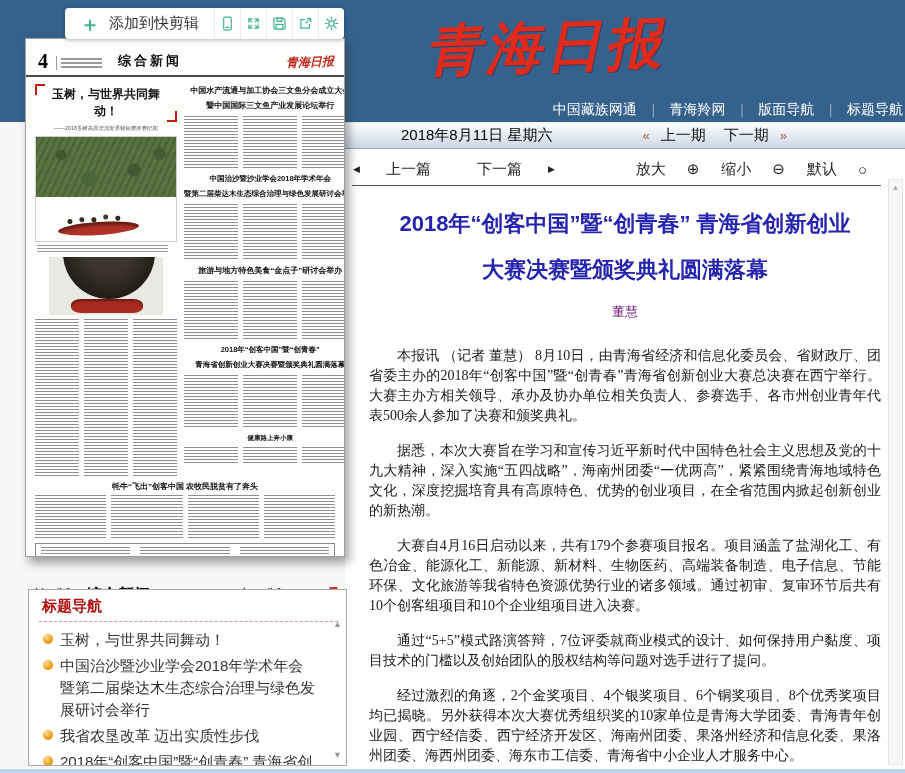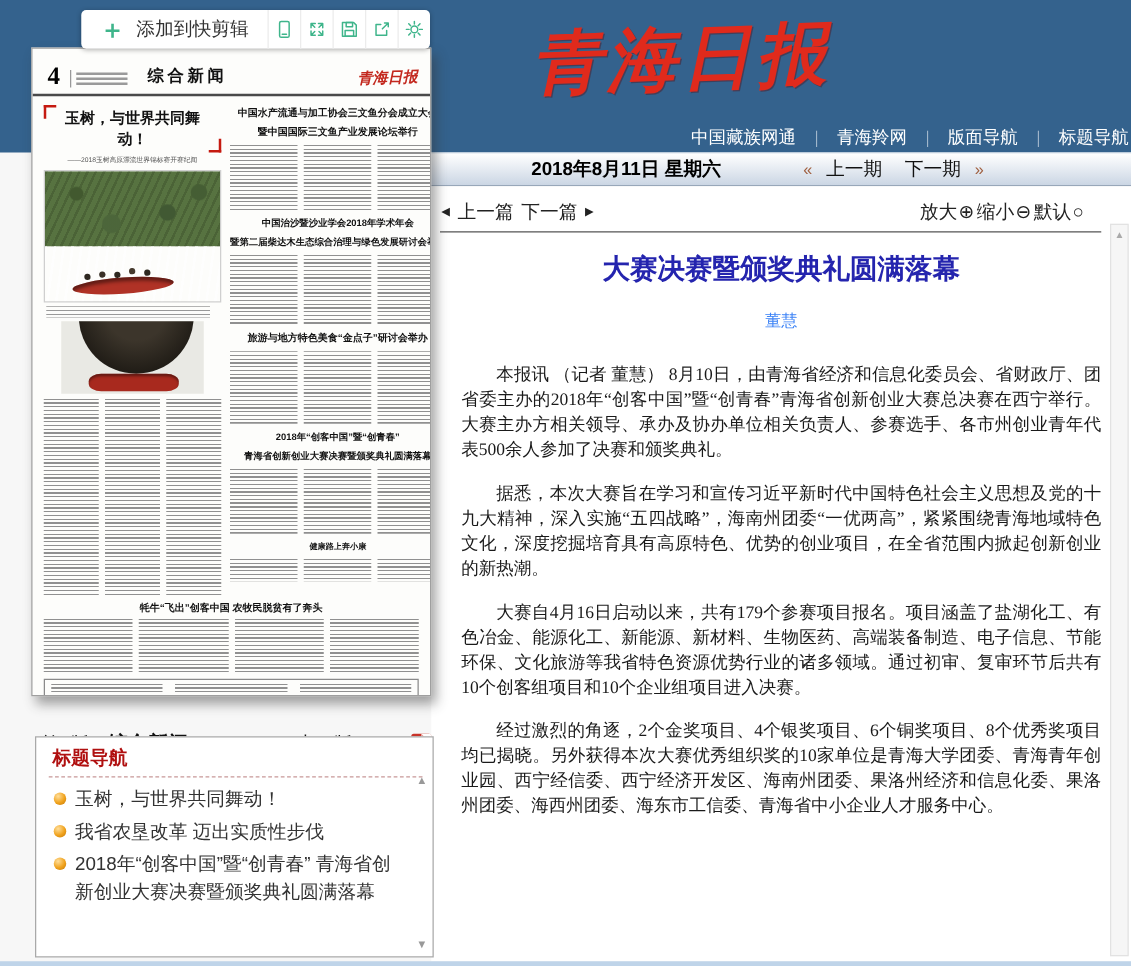--- a/index.html
+++ b/index.html
@@ -13,21 +13,21 @@
           text-shadow:1px 1px 0 rgba(90,0,0,.35); white-space:nowrap; }
   .header-links { position:absolute; right:0; top:101px; display:flex; align-items:center;
                   color:#FFF; font-size:14px; white-space:nowrap; }
   .header-links .m-link { cursor:pointer; padding:0 2px; }
   .header-links .sep { color:#AFC2D4; margin:0 8px; font-size:13px; }
 
   
   .date-bar { position:absolute; left:337px; top:122px; width:568px; height:27px;
               background:linear-gradient(#FFFFFF,#CBD6E4); border-top:1px solid #E8EEF5;
               border-bottom:1px solid #98A7B9; display:flex; align-items:center; }
-  .date-text { margin-left:88px; font-weight:bold; font-size:15px; color:#000; }
+  .date-text { margin-left:64px; font-weight:normal; font-size:15px; color:#000; }
   .issue-nav { margin-left:auto; margin-right:118px; font-size:15px; color:#111;
                display:flex; align-items:center; gap:4px; }
   .issue-nav .lbl { cursor:pointer; margin:0 7px; }
   .guillemet { color:#A06040; font-size:13px; }
 
   
   .toolbar { position:absolute; left:65px; top:8px; height:31px; background:#FFF; border-radius:4px;
              display:flex; align-items:stretch; box-shadow:0 1px 4px rgba(0,0,0,.3); z-index:30; }
   .tb-add { display:flex; align-items:center; gap:9px; padding:0 15px; font-size:15px; color:#333; cursor:pointer; }
   .tb-plus { color:#3FB58B; font-size:20px; font-weight:bold; line-height:1; }
@@ -102,26 +102,26 @@
                  margin-bottom:4px; cursor:pointer; }
   .nav-list li::before { content:""; position:absolute; left:1px; top:5px; width:10px; height:10px; border-radius:50%;
                  background:radial-gradient(circle at 35% 30%, #FFDE9A, #F0A21C 55%, #C07608); }
   .box-scroll { position:absolute; right:4px; color:#999; font-size:9px; cursor:pointer; line-height:1; }
   .box-scroll.up { top:30px; } .box-scroll.down { bottom:5px; }
 
   
   .article { position:absolute; left:345px; top:149px; width:560px; height:620px; background:#FFF; }
   .article-nav { display:flex; align-items:center; padding:9px 10px 0 8px; font-size:15px; color:#222; height:31px; }
   .article-nav .grp { display:flex; align-items:center; gap:6px; }
-  .article-nav .lbl { cursor:pointer; margin:0 0; }
+  .article-nav .lbl { cursor:pointer; margin:0 20px; }
   .article-nav .right { margin-left:auto; margin-right:26px; display:flex; align-items:center; }
   .circle-glyph { font-size:15px; margin:0 2px 0 1px; }
   .nav-rule { margin:5px 24px 0 7px; border-bottom:1px solid #555; }
   .title { margin-top:21px; text-align:center; color:#2424AE; font-weight:bold; font-size:22px; line-height:34px; }
-  .author { text-align:center; color:#3b82f6; font-size:13px; margin-top:16px; }
+  .author { text-align:center; color:#701a75; font-size:13px; margin-top:16px; }
   .body-text { margin:25px 24px 0; font-family:"Liberation Serif",serif; font-size:14px;
                line-height:20px; color:#1A1A1A; text-align:justify; }
   .body-text p { text-indent:2em; margin-bottom:15px; }
   .art-scroll { position:absolute; right:2px; top:30px; width:15px; height:586px; background:#F6F6F6;
                 border:1px solid #E2E2E2; }
   .art-scroll .arrow { position:absolute; top:3px; left:0; width:100%; text-align:center; color:#AAA;
                 font-size:8px; cursor:pointer; }
   .bottom-strip { position:absolute; left:0; top:769px; width:905px; height:4px; background:#BFD4E9; }
 </style>
 </head>
@@ -279,20 +279,21 @@
     <span class="tri">◀</span>
   </span>
   <span class="pdf-icon"></span>
 </div>
 
 <div class="nav-box">
   <div class="nav-box-title">标题导航</div>
   <div class="nav-dash"></div>
   <ul class="nav-list">
     <li>玉树，与世界共同舞动！</li>
+    <li>中国治沙暨沙业学会2018年学术年会 暨第二届柴达木生态综合治理与绿色发展研讨会举行</li>
     <li>我省农垦改革 迈出实质性步伐</li>
     <li>2018年“创客中国”暨“创青春” 青海省创新创业大赛决赛暨颁奖典礼圆满落幕</li>
 
   </ul>
   <span class="box-scroll up">▲</span>
   <span class="box-scroll down">▼</span>
 </div>
 
 <div class="article">
   <div class="article-nav">
@@ -305,26 +306,28 @@
     <span class="right">
       <span class="lbl">放大</span>
       <span class="circle-glyph">⊕</span>
       <span class="lbl">缩小</span>
       <span class="circle-glyph">⊖</span>
       <span class="lbl">默认</span>
       <span class="circle-glyph">○</span>
     </span>
   </div>
   <div class="nav-rule"></div>
+  <div class="title">2018年“创客中国”暨“创青春” 青海省创新创业</div>
   <div class="title" style="margin-top:12px;">大赛决赛暨颁奖典礼圆满落幕</div>
   <div class="author">董慧</div>
   <div class="body-text">
     <p>本报讯 （记者 董慧） 8月10日，由青海省经济和信息化委员会、省财政厅、团省委主办的2018年“创客中国”暨“创青春”青海省创新创业大赛总决赛在西宁举行。大赛主办方相关领导、承办及协办单位相关负责人、参赛选手、各市州创业青年代表500余人参加了决赛和颁奖典礼。</p>
     <p>据悉，本次大赛旨在学习和宣传习近平新时代中国特色社会主义思想及党的十九大精神，深入实施“五四战略”，海南州团委“一优两高”，紧紧围绕青海地域特色文化，深度挖掘培育具有高原特色、优势的创业项目，在全省范围内掀起创新创业的新热潮。</p>
     <p>大赛自4月16日启动以来，共有179个参赛项目报名。项目涵盖了盐湖化工、有色冶金、能源化工、新能源、新材料、生物医药、高端装备制造、电子信息、节能环保、文化旅游等我省特色资源优势行业的诸多领域。通过初审、复审环节后共有10个创客组项目和10个企业组项目进入决赛。</p>
+    <p>通过“5+5”模式路演答辩，7位评委就商业模式的设计、如何保持用户黏度、项目技术的门槛以及创始团队的股权结构等问题对选手进行了提问。</p>
     <p>经过激烈的角逐，2个金奖项目、4个银奖项目、6个铜奖项目、8个优秀奖项目均已揭晓。另外获得本次大赛优秀组织奖的10家单位是青海大学团委、青海青年创业园、西宁经信委、西宁经济开发区、海南州团委、果洛州经济和信息化委、果洛州团委、海西州团委、海东市工信委、青海省中小企业人才服务中心。</p>
   </div>
   <div class="art-scroll">
     <span class="arrow">▲</span>
   </div>
 </div>
 
 <div class="bottom-strip"></div>
 
 </body></html>

